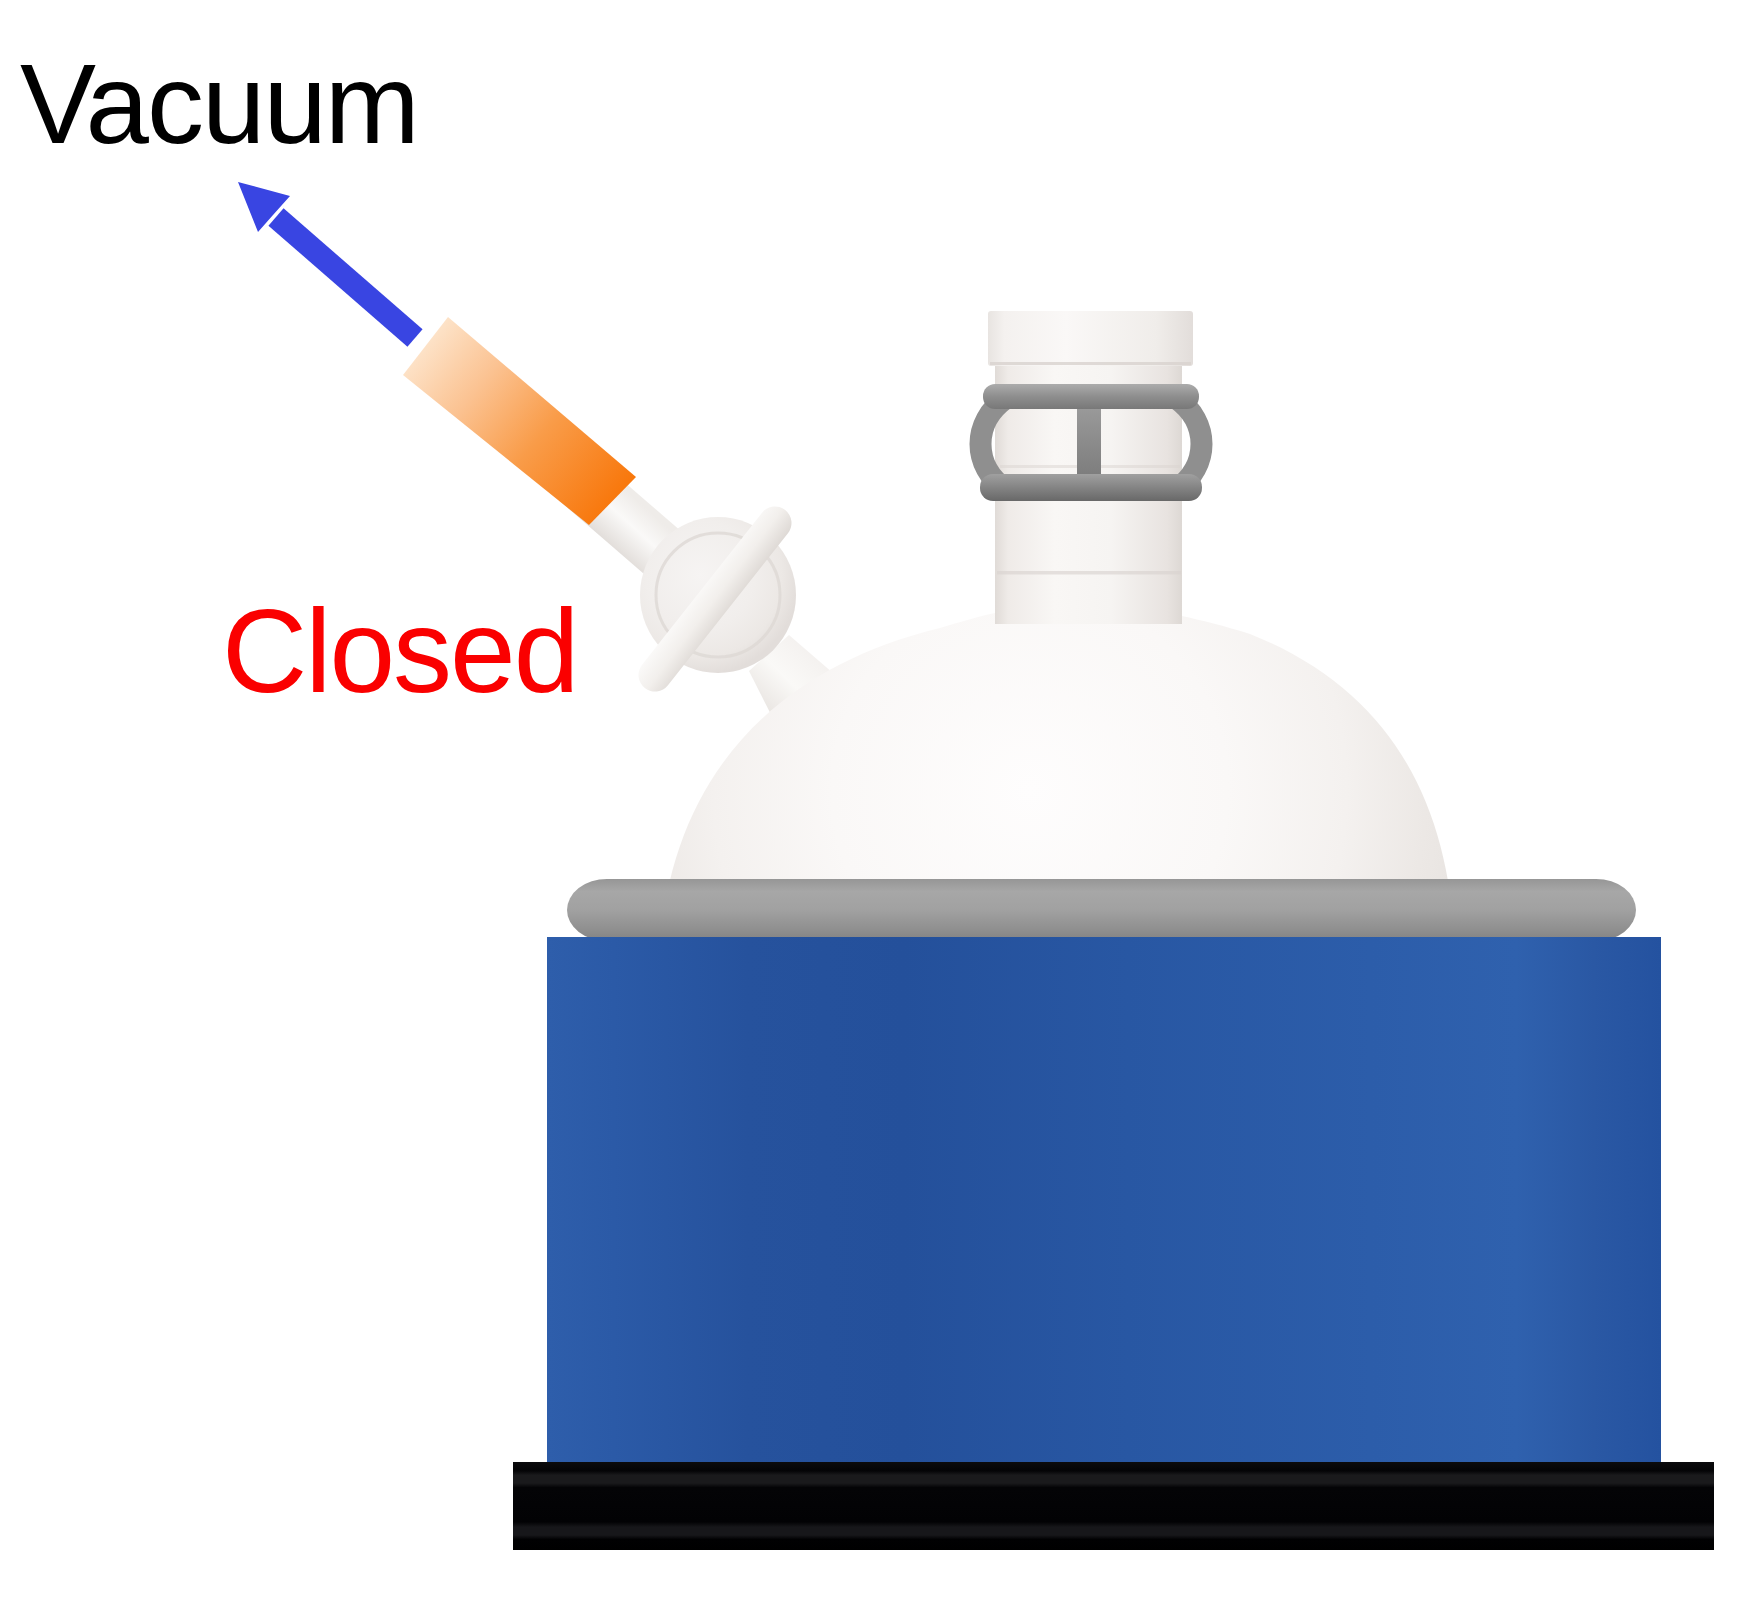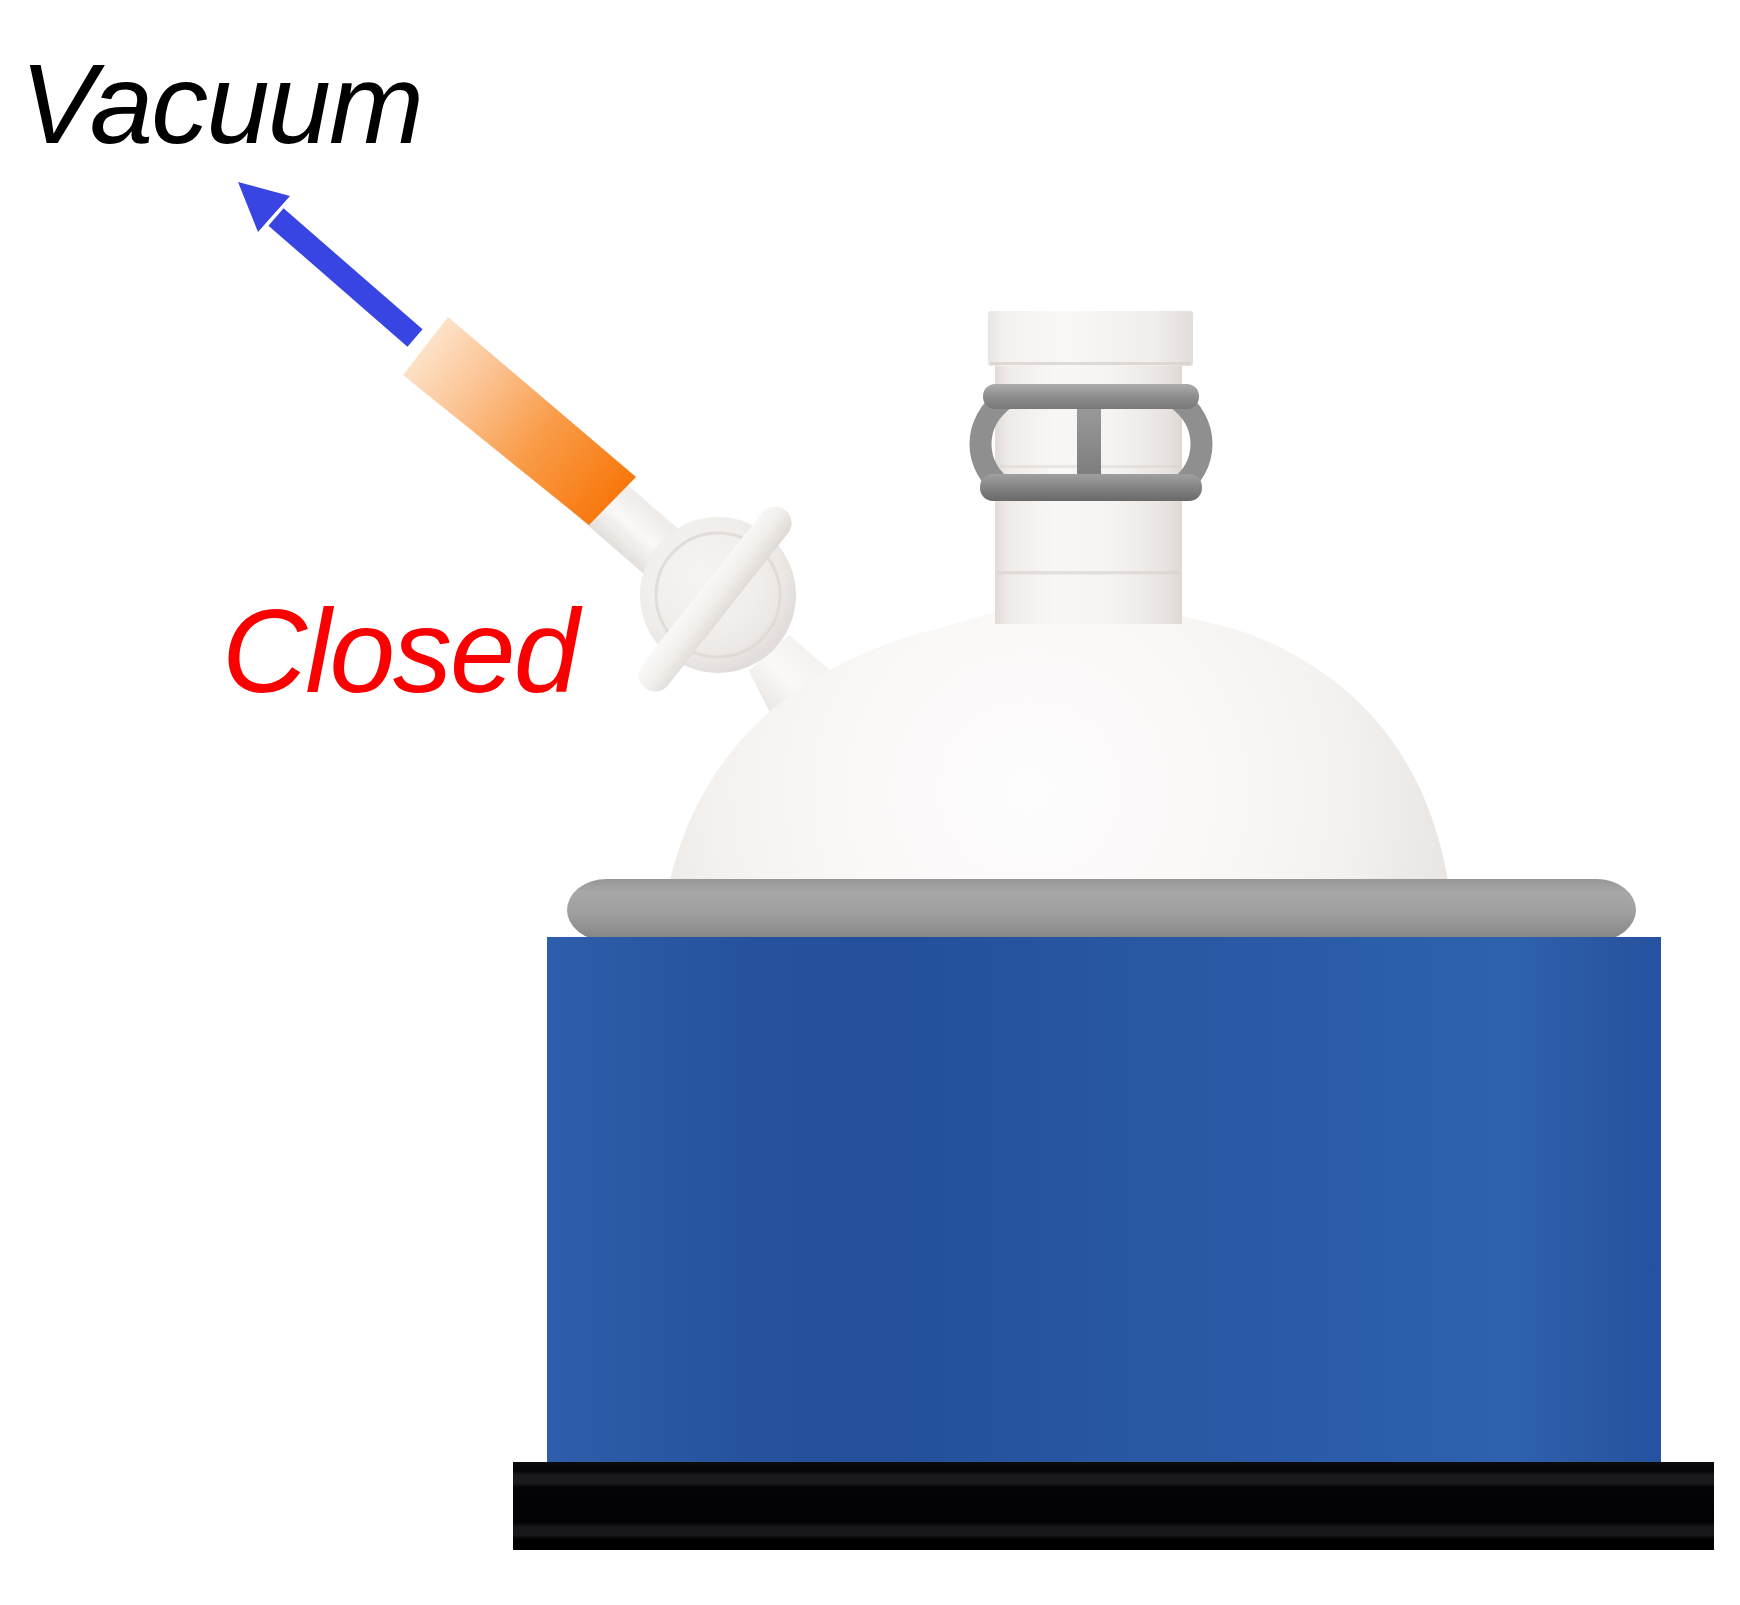--- a/index.html
+++ b/index.html
@@ -1,16 +1,16 @@
 <!DOCTYPE html>
 <html><head>
 <meta charset="utf-8">
 <style>
   html, body { margin: 0; padding: 0; background: #ffffff; }
-  .stage { width: 1740px; height: 1605px; position: relative; background: #ffffff; font-style: italic; }
+  .stage { width: 1740px; height: 1605px; position: relative; background: #ffffff; }
   svg { display: block; }
   text { font-family: "Liberation Sans", sans-serif; }
 </style>
 </head>
 <body>
 
 <div class="stage">
 <svg width="1740" height="1605" viewBox="0 0 1740 1605" xmlns="http://www.w3.org/2000/svg">
   <defs>
     <linearGradient id="gradOrange" gradientUnits="userSpaceOnUse" x1="425" y1="346" x2="612" y2="501">

